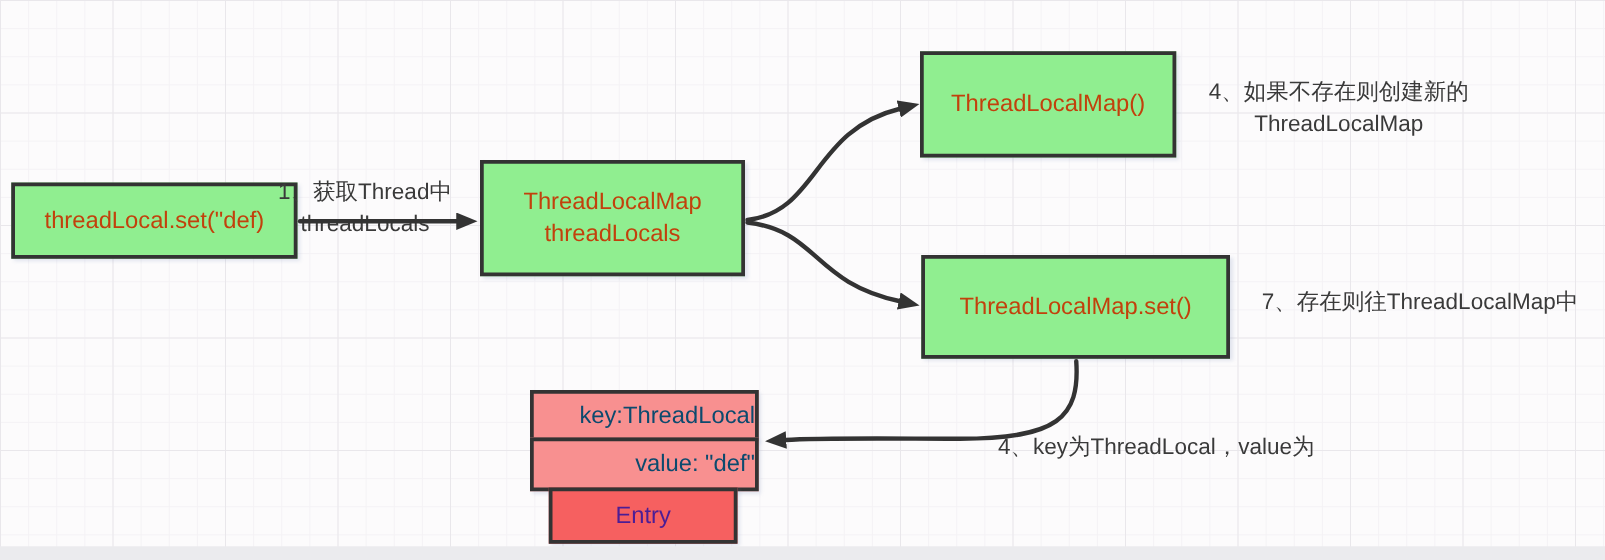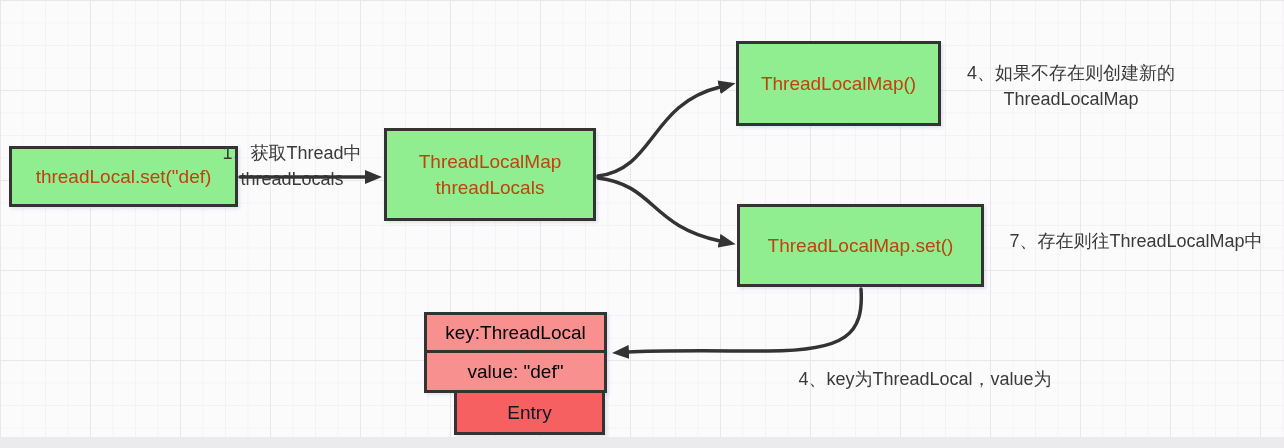--- a/index.html
+++ b/index.html
@@ -22,41 +22,41 @@
     border:3px solid var(--border);
     display:flex;flex-direction:column;
     align-items:center;justify-content:center;
     text-align:center;
     color:#c2410c;
     font-size:19px;
     line-height:26px;
     box-shadow:2px 2px 3px rgba(130,150,190,0.22);
   }
   .green{background:var(--node-green);}
-  .pink{background:var(--node-pink);color:#000000;}
-  .red{background:var(--node-red);color:#0f172a;margin-left:15px;}
+  .pink{background:var(--node-pink);color:#0c4a6e;align-items:flex-end;}
+  .red{background:var(--node-red);color:#4c1d95;}
   .n-start{left:9px;top:146px;width:229px;height:61px;}
   .n-map{left:384px;top:128px;width:212px;height:93px;}
   .n-ctor{left:736px;top:41px;width:205px;height:85px;}
   .n-set{left:737px;top:204px;width:247px;height:83px;align-items:center;}
   .n-key{left:424px;top:312px;width:183px;height:41px;}
   .n-value{left:424px;top:350px;width:183px;height:43px;}
   .n-entry{left:439px;top:390px;width:151px;height:45px;}
   .ann{
     position:absolute;
     color:#3a3a3a;
     font-size:18px;
     line-height:26px;
     text-align:center;
     white-space:nowrap;
   }
   .a1{left:186px;top:92px;width:212px;margin-top:48px;}
   .a2{left:945px;top:60px;width:252px;}
   .a3{left:987px;top:228px;width:298px;}
-  .a4{left:760px;top:366px;width:330px;}
+  .a4{left:760px;top:344px;width:330px;}
   .wires{position:absolute;left:0;top:0;pointer-events:none;}
   .wire{stroke:var(--arrow);stroke-width:3.5;fill:none;stroke-linecap:round;}
   .arrowhead{fill:var(--arrow);}
   .bottom-edge{
     position:absolute;left:0;bottom:0;width:1284px;height:11px;
     background:#ebebee;
   }
 </style>
 </head>
 <body>

